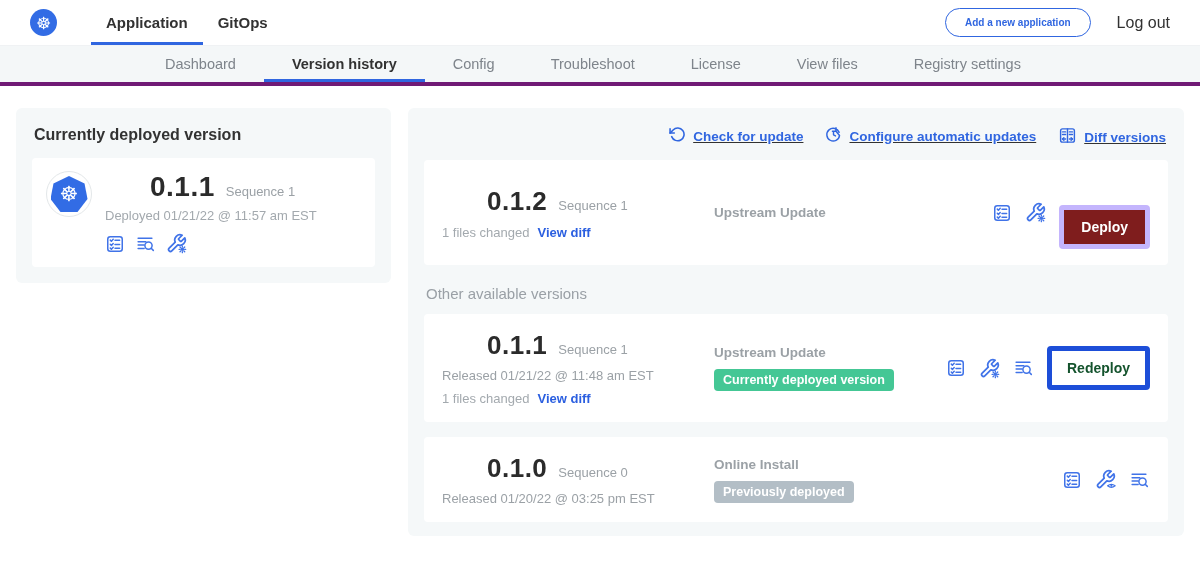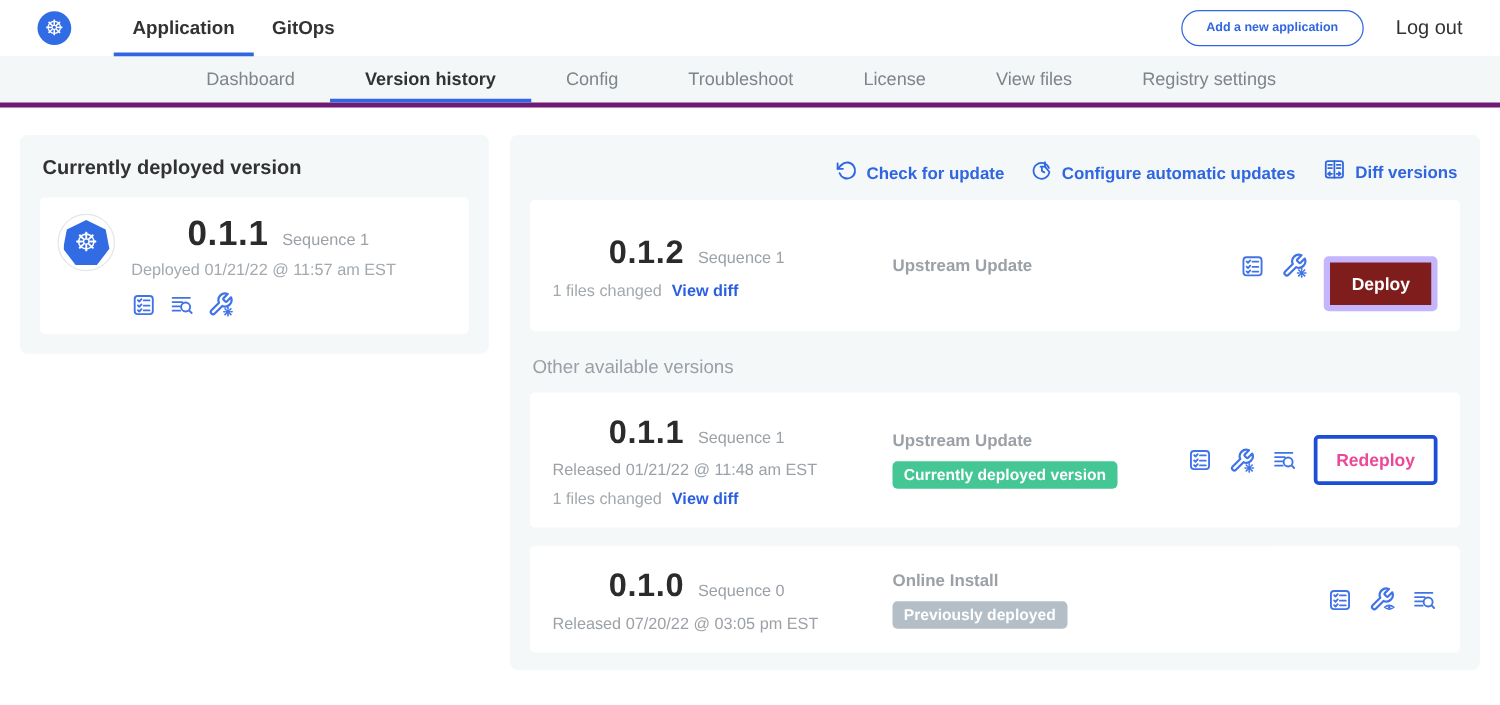--- a/index.html
+++ b/index.html
@@ -50,42 +50,42 @@
   .ver-big { font-size:28px; font-weight:700; color:#2b2b2b; letter-spacing:.5px; }
   .seq { font-size:13px; color:#9ba1a6; }
   .muted { font-size:13px; color:#a3a9ae; }
   .deployed-meta { margin-top:5px; }
   .icon-row { display:flex; align-items:center; gap:10px; margin-top:10px; }
   .icon-row svg, .row-right svg { display:block; cursor:pointer; }
 
   
   .rp-head { display:flex; align-items:center; margin:6px 2px 12px; }
   .rp-title { font-size:15px; font-weight:700; color:#50575e; }
-  .rp-actions { margin-left:auto; display:flex; align-items:flex-end; gap:22px; }
+  .rp-actions { margin-left:auto; display:flex; align-items:flex-start; gap:22px;text-decoration:underline; }
   .rp-action { display:flex; align-items:center; gap:7px; color:#3066e0; font-size:13.5px;
                font-weight:700; cursor:pointer; }
 
   
   .vrow { background:#fff; border-radius:4px; padding:16px 18px; display:flex; align-items:center; }
   .row-left { width:252px; flex:0 0 auto; }
   .row-left .ver-big { font-size:26px; }
   .files-line { display:flex; gap:8px; margin-top:8px; align-items:baseline; }
   .released { margin-top:7px; font-size:13px; color:#9ba1a6; }
   .viewdiff { color:#2b5fe0; font-size:13px; font-weight:700; cursor:pointer; }
   .row-mid { flex:1; padding-left:20px; align-self:center; }
   .source { font-size:13.5px; font-weight:700; color:#9ba1a6; }
   .badge { display:inline-block; margin-top:9px; padding:4px 9px; border-radius:4px;
            color:#fff; font-size:12.5px; font-weight:700; }
   .badge-green { background:#44c795; }
   .badge-gray  { background:#b3bec6; }
   .row-right { display:flex; align-items:center; gap:13px; margin-left:auto; }
   .btn { border-radius:4px; font-size:14px; font-weight:700; cursor:pointer;
          font-family:"Liberation Sans", sans-serif; }
   .btn-primary { background:#7f1d1d; border:5px solid #c4b5fd; color:#fff; padding:9px 17px;margin-top:29px; }
-  .btn-outline { background:#fff; border:3px solid #1d4ed8; color:#ec4899; padding:9px 15px; }
+  .btn-outline { background:#fff; border:5px solid #1d4ed8; color:#14532d; padding:9px 15px; }
   .section-label { font-size:15px; color:#9aa0a6; margin:20px 2px 12px; }
   .row-gap { height:15px; }
 </style>
 </head>
 <body>
 
 <div class="header">
   <div class="logo-circle">☸</div>
   <div class="header-tabs">
     <div class="header-tab active">Application</div>
@@ -314,21 +314,21 @@
     </div>
 
     <div class="row-gap"></div>
 
     <div class="vrow">
       <div class="row-left">
         <div class="ver-line">
           <span class="ver-big">0.1.0</span>
           <span class="seq">Sequence 0</span>
         </div>
-        <div class="released">Released 07/20/22 @ 03:05 pm EST</div>
+        <div class="released">Released 01/20/22 @ 03:25 pm EST</div>
       </div>
       <div class="row-mid">
         <div class="source">Online Install</div>
         <div class="badge badge-gray">Previously deployed</div>
       </div>
       <div class="row-right">
         <span>
           <svg width="20" height="20" viewBox="0 0 20 20" fill="none" stroke="#4073e8" stroke-width="1.5" stroke-linecap="round" stroke-linejoin="round">
             <rect x="2.75" y="2.75" width="14.5" height="14.5" rx="2.5"></rect>
             <polyline points="5.3,6.1 6.4,7.2 8.2,5.3"></polyline>

